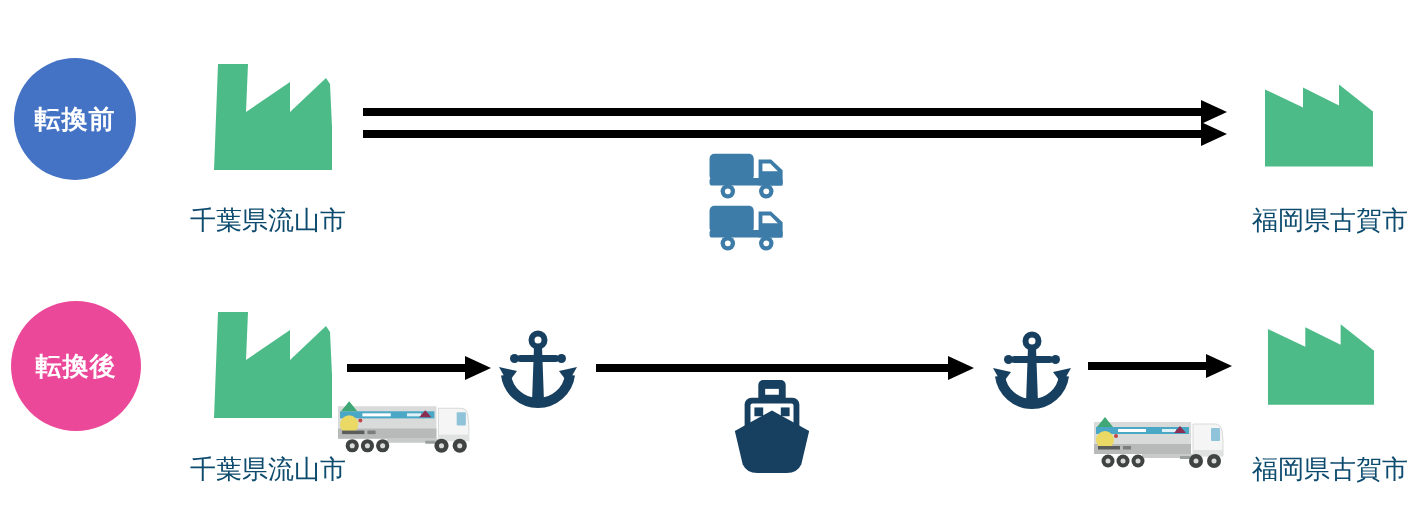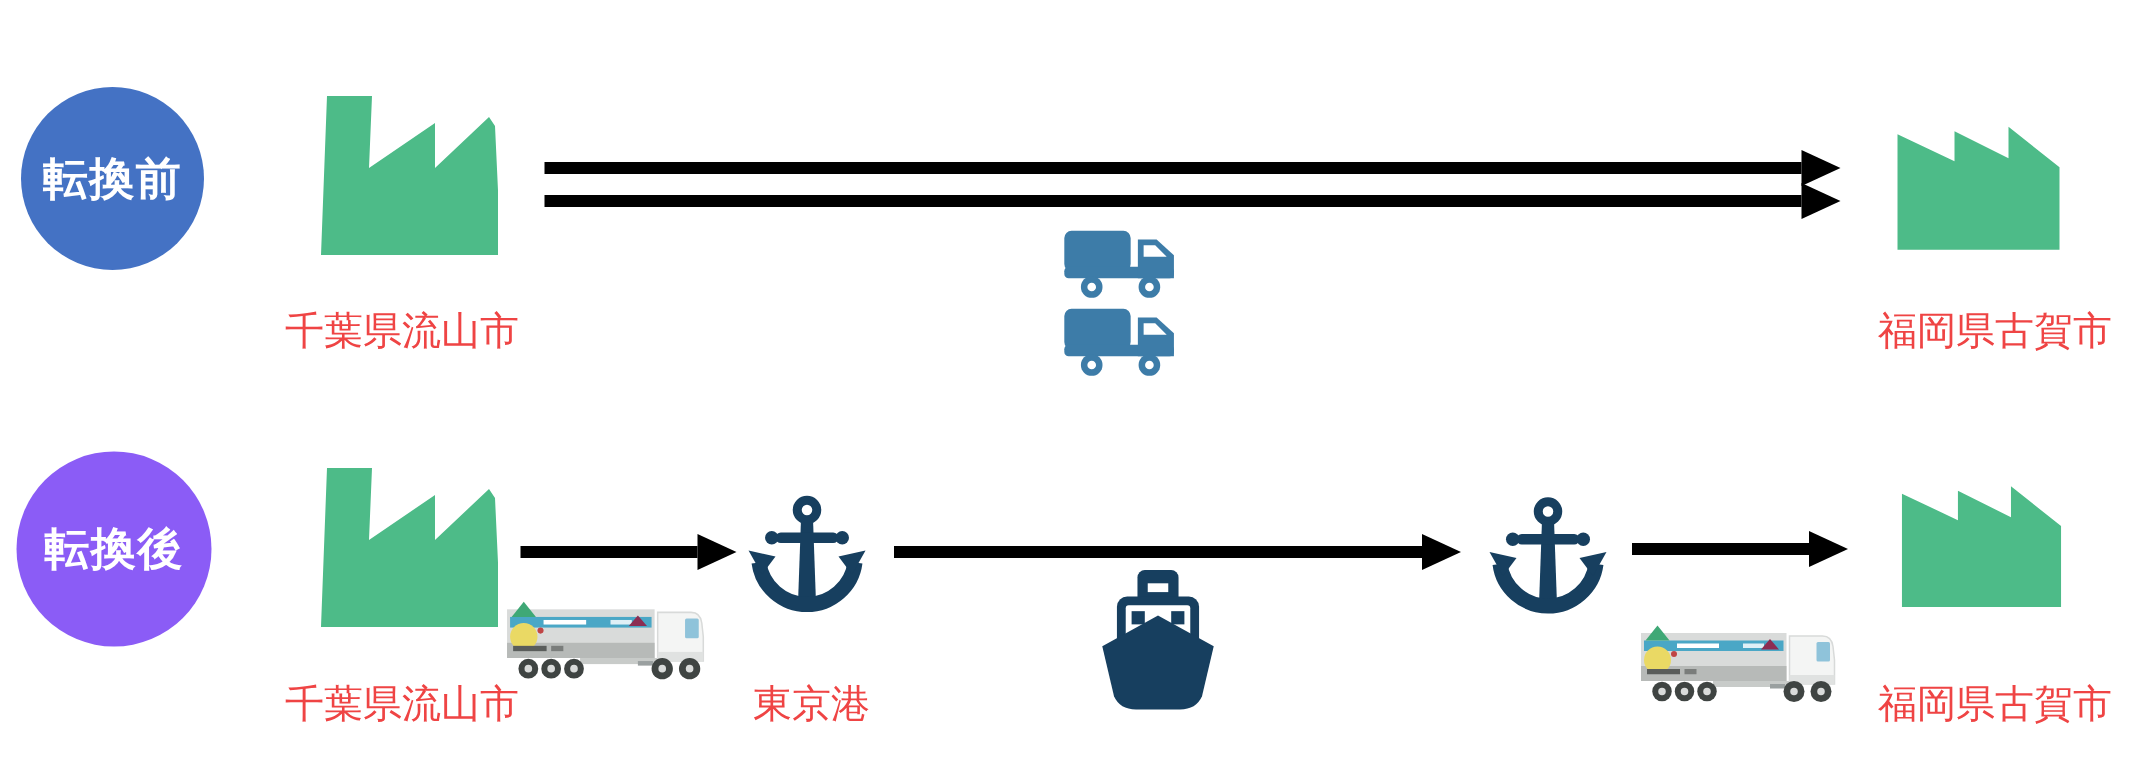--- a/index.html
+++ b/index.html
@@ -1,33 +1,33 @@
 <!DOCTYPE html>
 <html><head>
 <meta charset="utf-8">
 <style>
   html,body{margin:0;padding:0;background:#ffffff;}
   body{font-family:"Liberation Sans","DejaVu Sans",sans-serif;}
   .canvas{position:relative;width:1425px;height:514px;background:#ffffff;overflow:hidden;}
 
   .badge{position:absolute;border-radius:50%;display:flex;align-items:center;justify-content:center;}
-  .badge span{color:#ffffff;font-weight:700;font-size:30px;letter-spacing:1px;}
+  .badge span{color:#ffffff;font-weight:700;font-size:26px;letter-spacing:1px;}
   .badge-before{left:14px;top:58px;width:122px;height:122px;background:#4472C4;}
-  .badge-after{left:11px;top:301px;width:130px;height:130px;background:#8b5cf6;}
+  .badge-after{left:11px;top:301px;width:130px;height:130px;background:#ec4899;}
 
   .icon{position:absolute;}
   .factory{color:#4DBB88;}
   .truck{color:#3D7CA8;}
   .marine{color:#173F5F;}
 
   .arrow{position:absolute;height:8px;background:#000000;}
   .arrow::after{content:"";position:absolute;right:-26px;top:50%;transform:translateY(-50%);
     width:0;height:0;border-left:26px solid #000000;border-top:12px solid transparent;border-bottom:12px solid transparent;}
 
-  .loc-label{position:absolute;width:220px;text-align:center;font-size:26px;color:#ef4444;white-space:nowrap;}
+  .loc-label{position:absolute;width:220px;text-align:center;font-size:26px;color:#0c4a6e;white-space:nowrap;}
 </style>
 </head>
 <body>
 
 <svg width="0" height="0" style="position:absolute" aria-hidden="true">
   <defs>
     <symbol id="sym-factory-a" viewBox="0 0 124 110">
       <path fill="currentColor" d="M6,110 L10,4 L40,4 L38,52 L82,22 L82,52 L118,18 L122,24 L126,110 Z"></path>
     </symbol>
     <symbol id="sym-factory-b" viewBox="0 0 112 85">
@@ -130,21 +130,20 @@
   <div class="loc-label" style="left:158px;top:452px">千葉県流山市</div>
 
   <div class="arrow" style="left:347px;top:364px;width:118px"></div>
   <svg class="icon" style="left:336px;top:396px" width="142" height="61">
       <use href="#sym-trailer-truck"></use>
     </svg>
 
   <svg class="icon marine" style="left:498px;top:328px" width="80" height="82">
       <use href="#sym-anchor"></use>
     </svg>
-  <div class="loc-label" style="left:431px;top:452px">東京港</div>
 
   <div class="arrow" style="left:596px;top:364px;width:352px"></div>
   <svg class="icon marine" style="left:728px;top:378px" width="88" height="98">
       <use href="#sym-ship"></use>
     </svg>
 
   <svg class="icon marine" style="left:992px;top:329px" width="80" height="82">
       <use href="#sym-anchor"></use>
     </svg>
 

